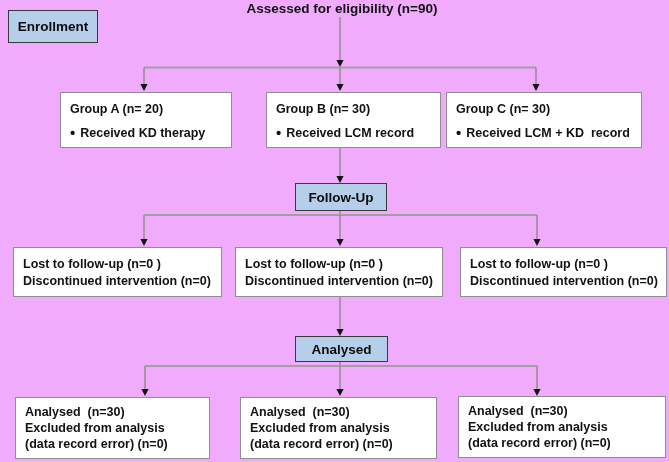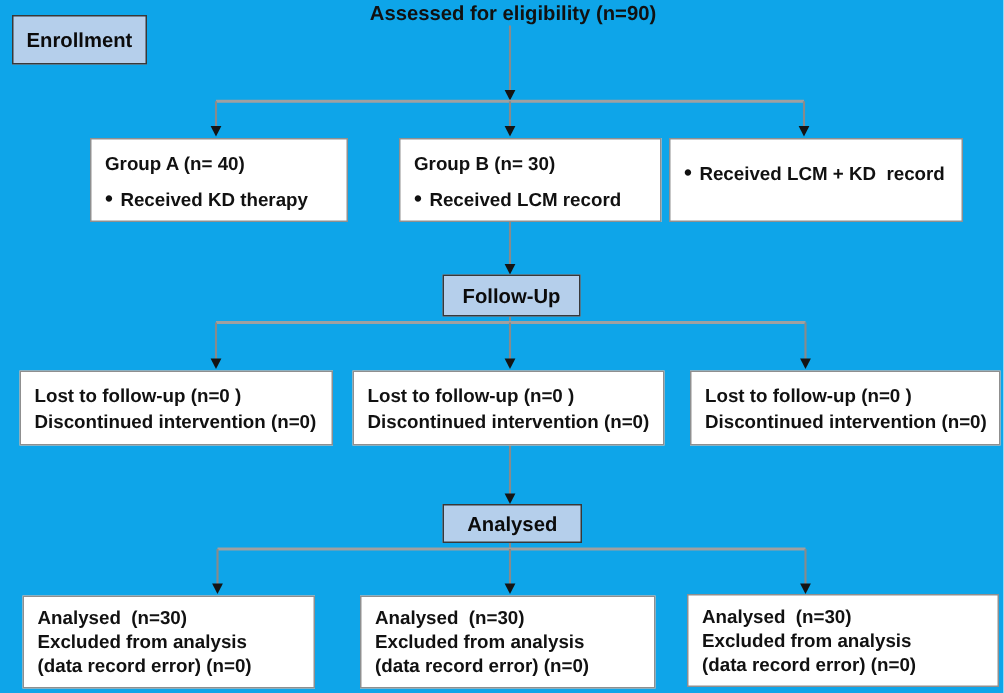--- a/index.html
+++ b/index.html
@@ -1,19 +1,19 @@
 <!DOCTYPE html>
 <html><head>
 <meta charset="utf-8">
 <style>
   html,body{margin:0;padding:0;background:#fff;}
   #figure{
     position:relative;
     width:669px;height:462px;
-    background:#0ea5e9;
+    background:#f0abfc;
     font-family:"Liberation Sans","DejaVu Sans",sans-serif;
     color:#111;
     overflow:hidden;
   }
   #connectors{position:absolute;left:0;top:0;width:669px;height:462px;}
   .box{
     position:absolute;
     background:#ffffff;
     border:1.5px solid #8f8f8f;
     box-sizing:border-box;
@@ -90,36 +90,37 @@
 
   <div class="toptext" style="left:232px;top:1px;width:220px;">Assessed for eligibility (n=90)</div>
 
   <div class="stage" style="left:8px;top:10px;width:90px;height:33px;">Enrollment</div>
 
   <div class="stage" style="left:295px;top:183px;width:92px;height:28px;">Follow-Up</div>
 
   <div class="stage" style="left:295px;top:336px;width:93px;height:26px;">Analysed</div>
 
   <div class="box groupbox" style="left:60px;top:92px;width:172px;height:56px;">
-    <div class="line">Group A (n= 40)</div>
+    <div class="line">Group A (n= 20)</div>
     <div class="bullet-line">
       <span class="bullet-glyph">•</span>
       <span class="line">Received KD therapy</span>
     </div>
   </div>
 
   <div class="box groupbox" style="left:266px;top:92px;width:175px;height:56px;">
     <div class="line">Group B (n= 30)</div>
     <div class="bullet-line">
       <span class="bullet-glyph">•</span>
       <span class="line">Received LCM record</span>
     </div>
   </div>
 
   <div class="box groupbox" style="left:446px;top:92px;width:196px;height:56px;">
+    <div class="line">Group C (n= 30)</div>
     <div class="bullet-line">
       <span class="bullet-glyph">•</span>
       <span class="line">Received LCM + KD  record</span>
     </div>
   </div>
 
   <div class="box twolines" style="left:13px;top:247px;width:209px;height:50px;">
     <div class="line">Lost to follow-up (n=0 )</div>
     <div class="line">Discontinued intervention (n=0)</div>
   </div>

